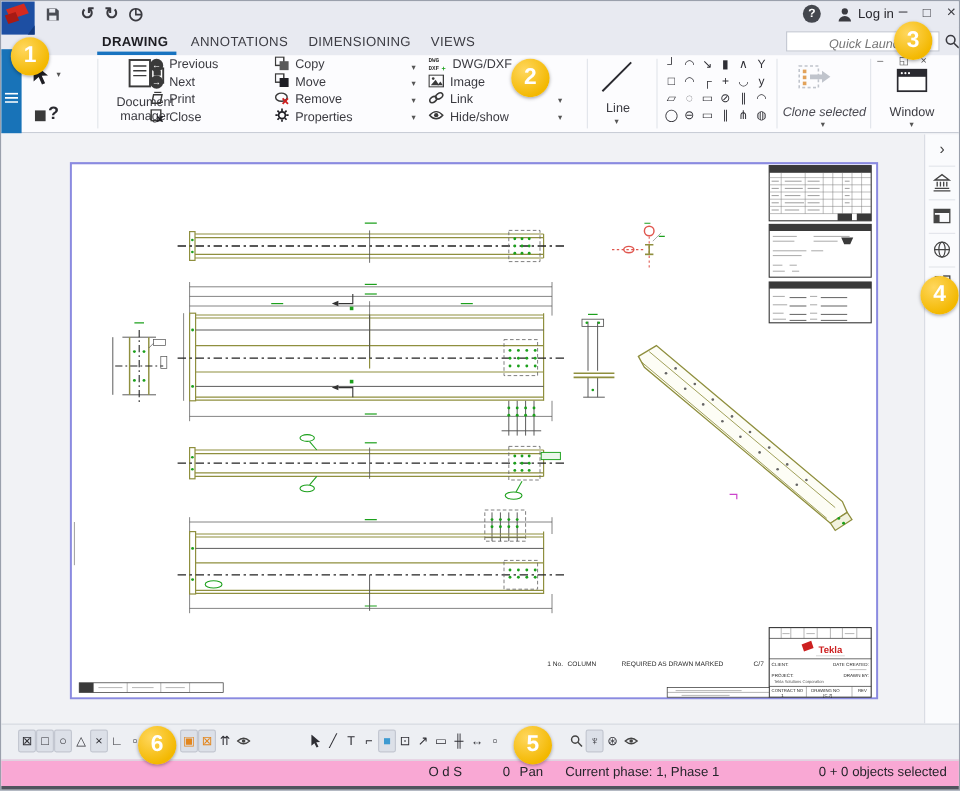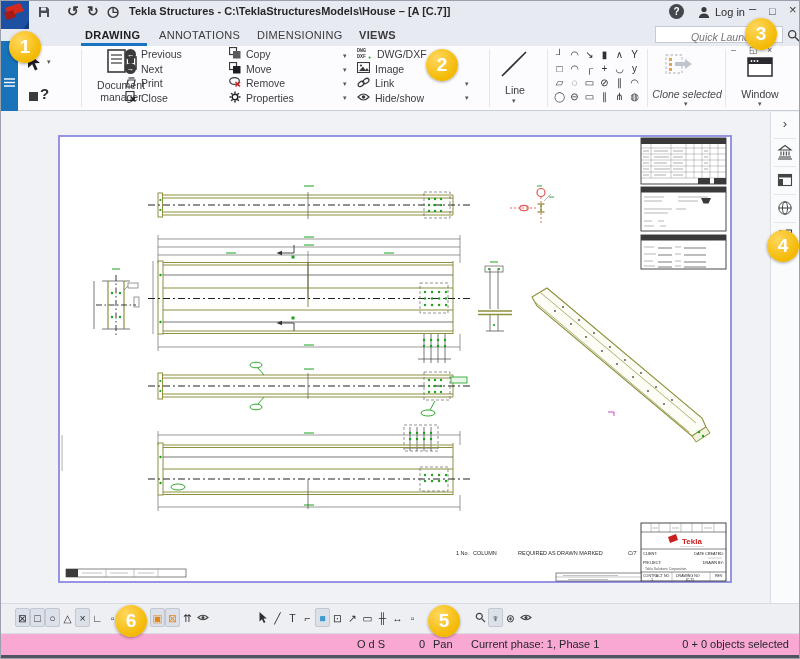--- a/index.html
+++ b/index.html
@@ -70,39 +70,38 @@
     <span class="tb-ico" style="left:36px;top:4px;">
       <svg width="14" height="14" viewBox="0 0 14 14">
           <path d="M2 2 h8 l2 2 v8 h-10 z" fill="#4a4d55"></path>
           <rect x="4" y="8" width="6" height="4" fill="#e8eaf1"></rect>
           <rect x="4" y="2.5" width="5" height="3" fill="#e8eaf1"></rect>
         </svg>
     </span>
     <span class="tb-ico" style="left:66px;top:3px;font-weight:bold;">↺</span>
     <span class="tb-ico" style="left:86px;top:3px;font-weight:bold;">↻</span>
     <span class="tb-ico" style="left:106px;top:3px;font-weight:bold;">◷</span>
-    <span class="title-text">Tekla Structures - C:\TeklaStructuresModels\House – [A  [C.7]]</span>
     <span class="help-circle">?</span>
     <span class="tb-ico" style="left:696px;top:4px;">
       <svg width="14" height="14" viewBox="0 0 14 14">
           <circle cx="7" cy="4.5" r="2.6" fill="#3a3a40"></circle>
           <path d="M1.8 13 a5.2 4.6 0 0 1 10.4 0 z" fill="#3a3a40"></path>
         </svg>
     </span>
     <span class="login">Log in</span>
     <span class="tb-ico" style="left:748px;top:1px;font-size:13px;">–</span>
     <span class="tb-ico" style="left:768px;top:3px;font-size:11px;">□</span>
     <span class="tb-ico" style="left:788px;top:2px;font-size:13px;">×</span>
   </div>
 
   <div class="tabrow">
     <span class="tab active" style="left:84px;">DRAWING</span>
     <span class="tab" style="left:158px;">ANNOTATIONS</span>
     <span class="tab" style="left:256px;">DIMENSIONING</span>
-    <span class="tab" style="left:358px;font-weight:bold;">VIEWS</span>
+    <span class="tab" style="left:358px;">VIEWS</span>
     <span class="tab-underline"></span>
     <span class="ql-box">
       <input type="text" placeholder="Quick Launch" style="">
     </span>
     <span class="abs" style="left:786px;top:5px;">
       <svg width="13" height="13" viewBox="0 0 13 13">
           <circle cx="5.2" cy="5.2" r="3.6" fill="none" stroke="#3a3a40" stroke-width="1.3"></circle>
           <line x1="8" y1="8" x2="12" y2="12" stroke="#3a3a40" stroke-width="1.3"></line>
         </svg>
     </span>

